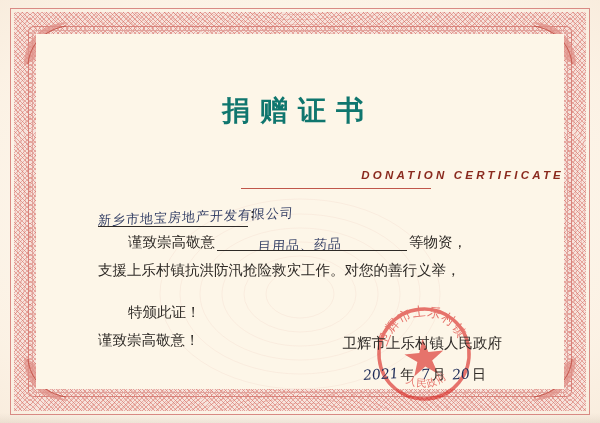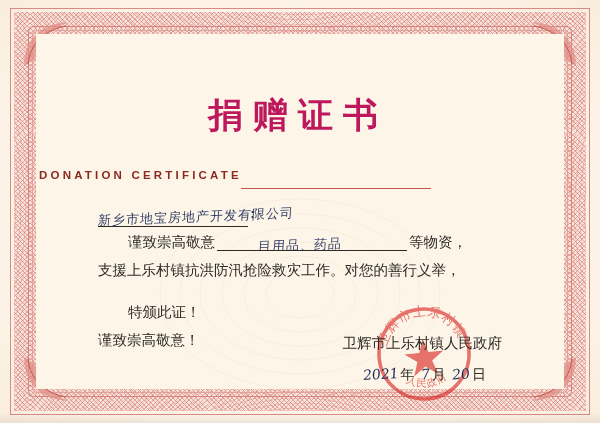--- a/index.html
+++ b/index.html
@@ -109,37 +109,38 @@
     pointer-events: none;
   }
 
   
   .title-cn {
     position: absolute;
     left: 0; right: 14px;
     top: 58px;
     text-align: center;
     font-family: "DejaVu Serif", "Liberation Serif", serif;
-    font-size: 35px;
+    font-size: 28px;
     font-weight: 700;
     letter-spacing: 10px;
-    color: #be185d;
+    color: #0f766e;
     text-indent: 10px;
   }
   .title-en {
     position: absolute;
     left: 0; right: 0;
     top: 135px;
-    text-align: left;
+    text-align: right;
     font-family: "Liberation Sans", sans-serif;
     font-size: 11.5px;
     font-weight: 700;
     letter-spacing: 3.2px;
     color: #8a2a1e;
     text-indent: 3px;
+    font-style: italic;
   }
   .title-rule {
     position: absolute;
     top: 154px;
     left: 205px;
     width: 190px;
     height: 1px;
     background: #c0564a;
   }
 

